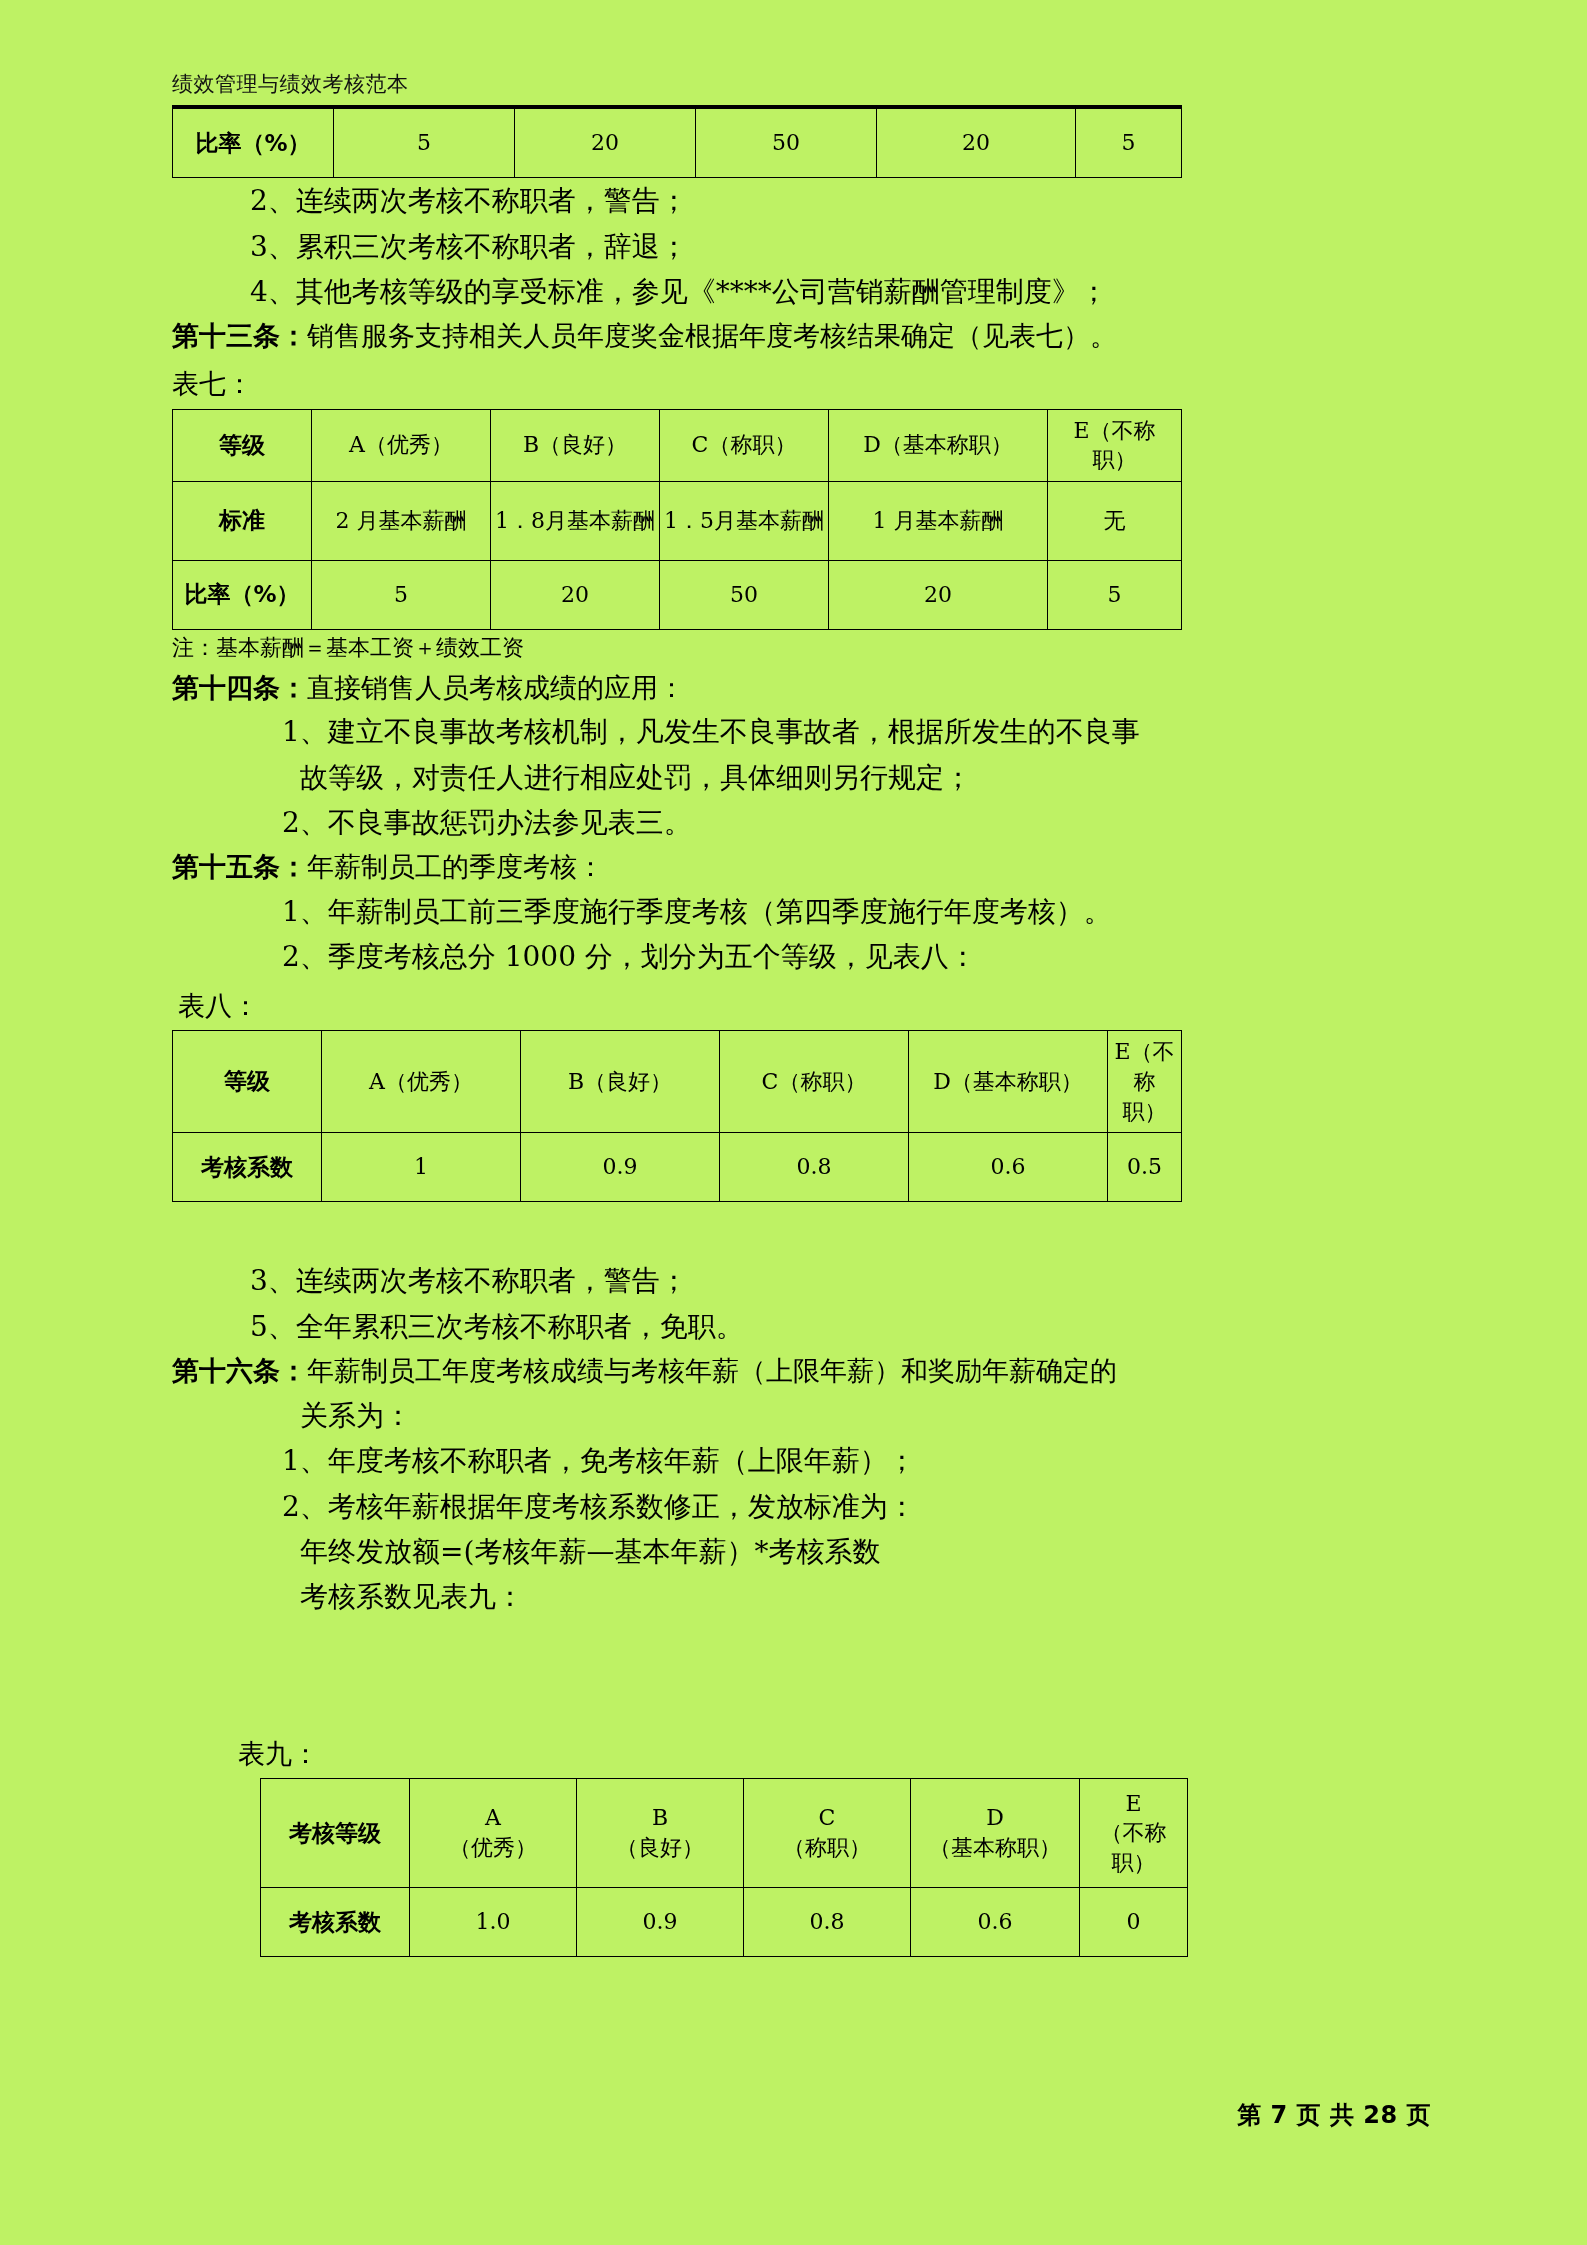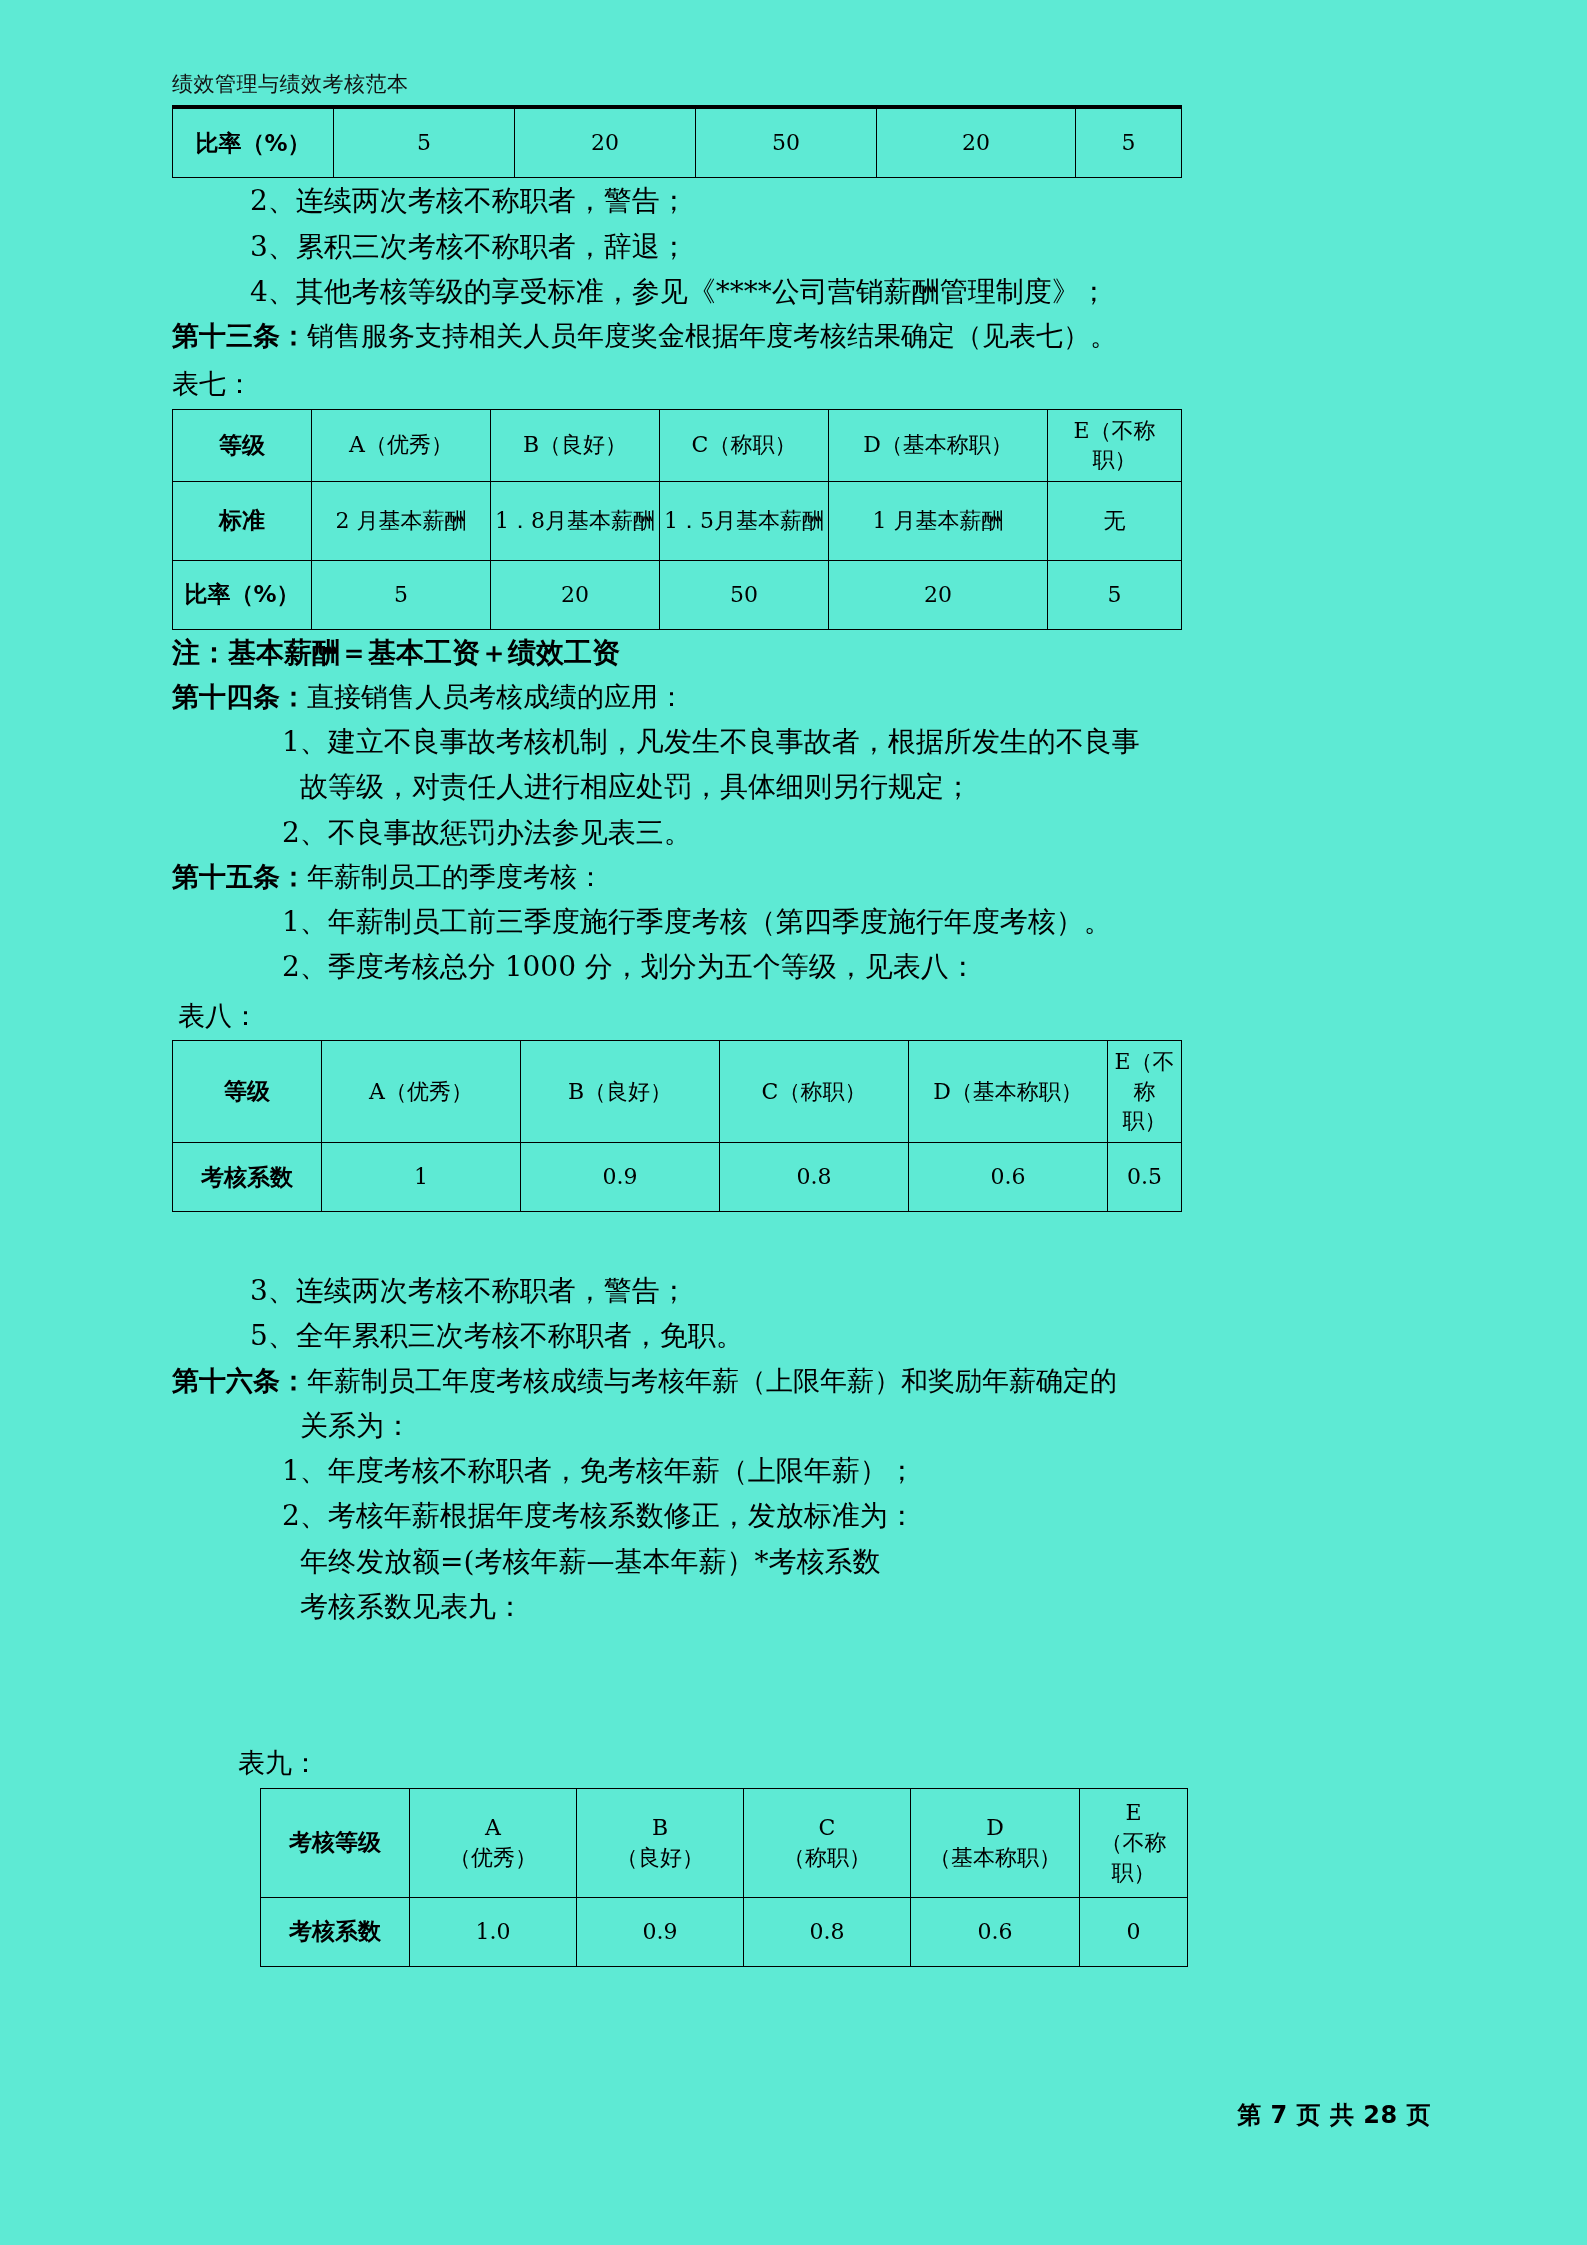--- a/index.html
+++ b/index.html
@@ -8,21 +8,21 @@
     background: #ffffff;
   }
   body {
     font-family: "DejaVu Serif", "Liberation Serif", serif;
     color: #000000;
   }
   .page {
     position: relative;
     width: 1587px;
     height: 2245px;
-    background: #5eead4;
+    background: #bef264;
     box-sizing: border-box;
     padding: 0;
     overflow: hidden;
   }
   .content {
     position: absolute;
     left: 172px;
     top: 0;
     width: 1010px;
   }
@@ -53,22 +53,22 @@
   .indent-3 { margin-left: 128px; }
   .clause {
     font-size: 27px;
     line-height: 1.62;
   }
   .clause .clause-no {
     font-weight: bold;
     font-family: "DejaVu Sans", "Liberation Sans", sans-serif;
   }
   .note {
-    font-size: 28px;
-    font-weight: bold;
+    font-size: 22px;
+    font-weight: normal;
     font-family: "DejaVu Sans", "Liberation Sans", sans-serif;
     line-height: 1.62;
   }
   .tablecap {
     font-size: 27px;
     line-height: 1.5;
     margin-top: 6px;
     margin-bottom: 4px;
   }
   .cap-indent { margin-left: 6px; }

